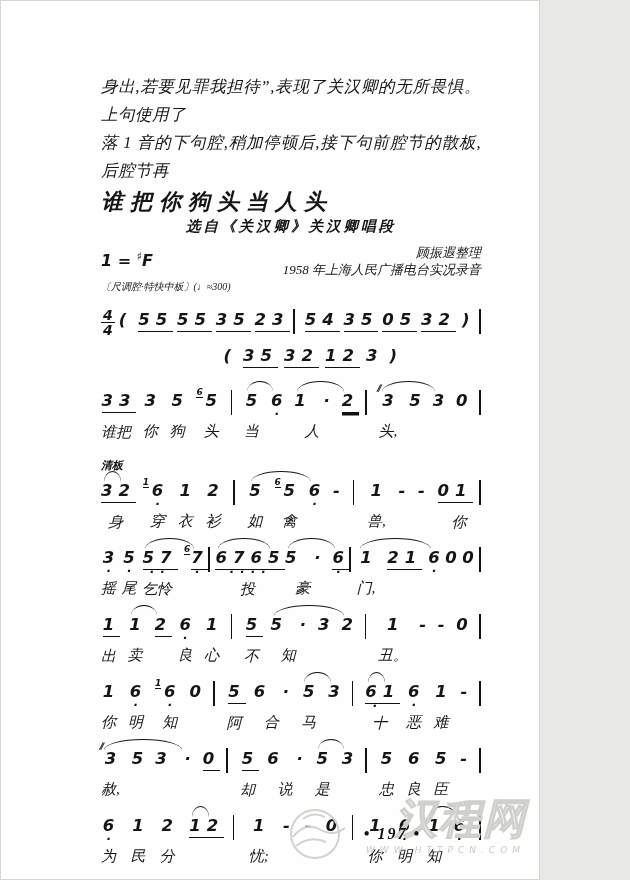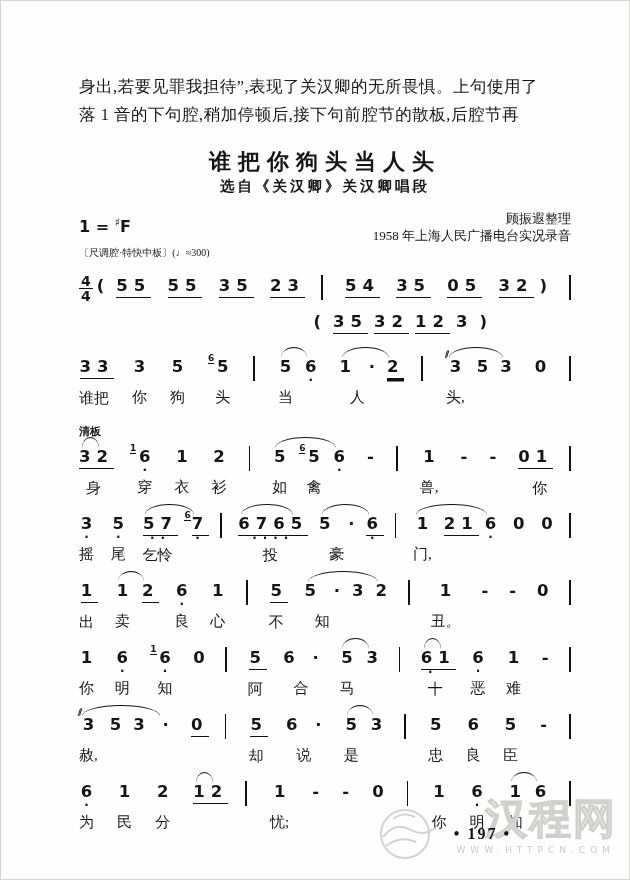--- a/index.html
+++ b/index.html
@@ -1,33 +1,34 @@
 <!DOCTYPE html>
 <html><head>
 <meta charset="utf-8">
 <style>
   html,body{margin:0;padding:0;background:#e8e8e4;}
   .page{
     position:relative;
-    width:630px;height:880px;
+    width:540px;height:880px;
     background:#fefefe;
     box-sizing:border-box;
-    padding:72px 58px 0 78px;
+    padding:72px 58px 0 100px;
     font-family:"Liberation Serif","DejaVu Serif",serif;
     color:#151515;
     overflow:hidden;
     border:1px solid #d7d7d2;
+    font-style:italic;
   }
   
   .para{font-size:16.5px;line-height:28px;letter-spacing:0.5px;text-align:justify;}
   
-  .title{margin:18px 0 0;text-align:center;font-size:22px;font-weight:bold;letter-spacing:7px;}
+  .title{margin:2px 0 0;font-size:22px;font-weight:bold;letter-spacing:7px;}
   .subtitle{margin-top:0;text-align:center;font-size:14.5px;font-weight:bold;letter-spacing:3px;}
   
-  .meta-row{display:flex;justify-content:space-between;align-items:flex-start;margin-top:14px;}
+  .meta-row{display:flex;justify-content:space-between;align-items:flex-start;margin-top:8px;}
   .keysig{font-size:16px;font-weight:bold;font-family:"DejaVu Sans",sans-serif;padding-top:6px;}
   .keysig sup{font-size:11px;}
   .credits{font-size:13px;text-align:right;line-height:17px;}
   .tempo{font-size:10px;margin-top:2px;}
   
   .score{margin-top:4px;font-family:"DejaVu Sans",sans-serif;}
   .mlabel{font-size:11px;font-weight:bold;margin:16px 0 -8px 0;font-family:"Liberation Serif",serif;}
   .mline{display:flex;justify-content:space-between;align-items:flex-start;margin:15px 0 6px;}
   .mline.mright{justify-content:flex-end;padding-right:84px;margin:0 0 2px;}
   .seg{display:flex;position:relative;}

